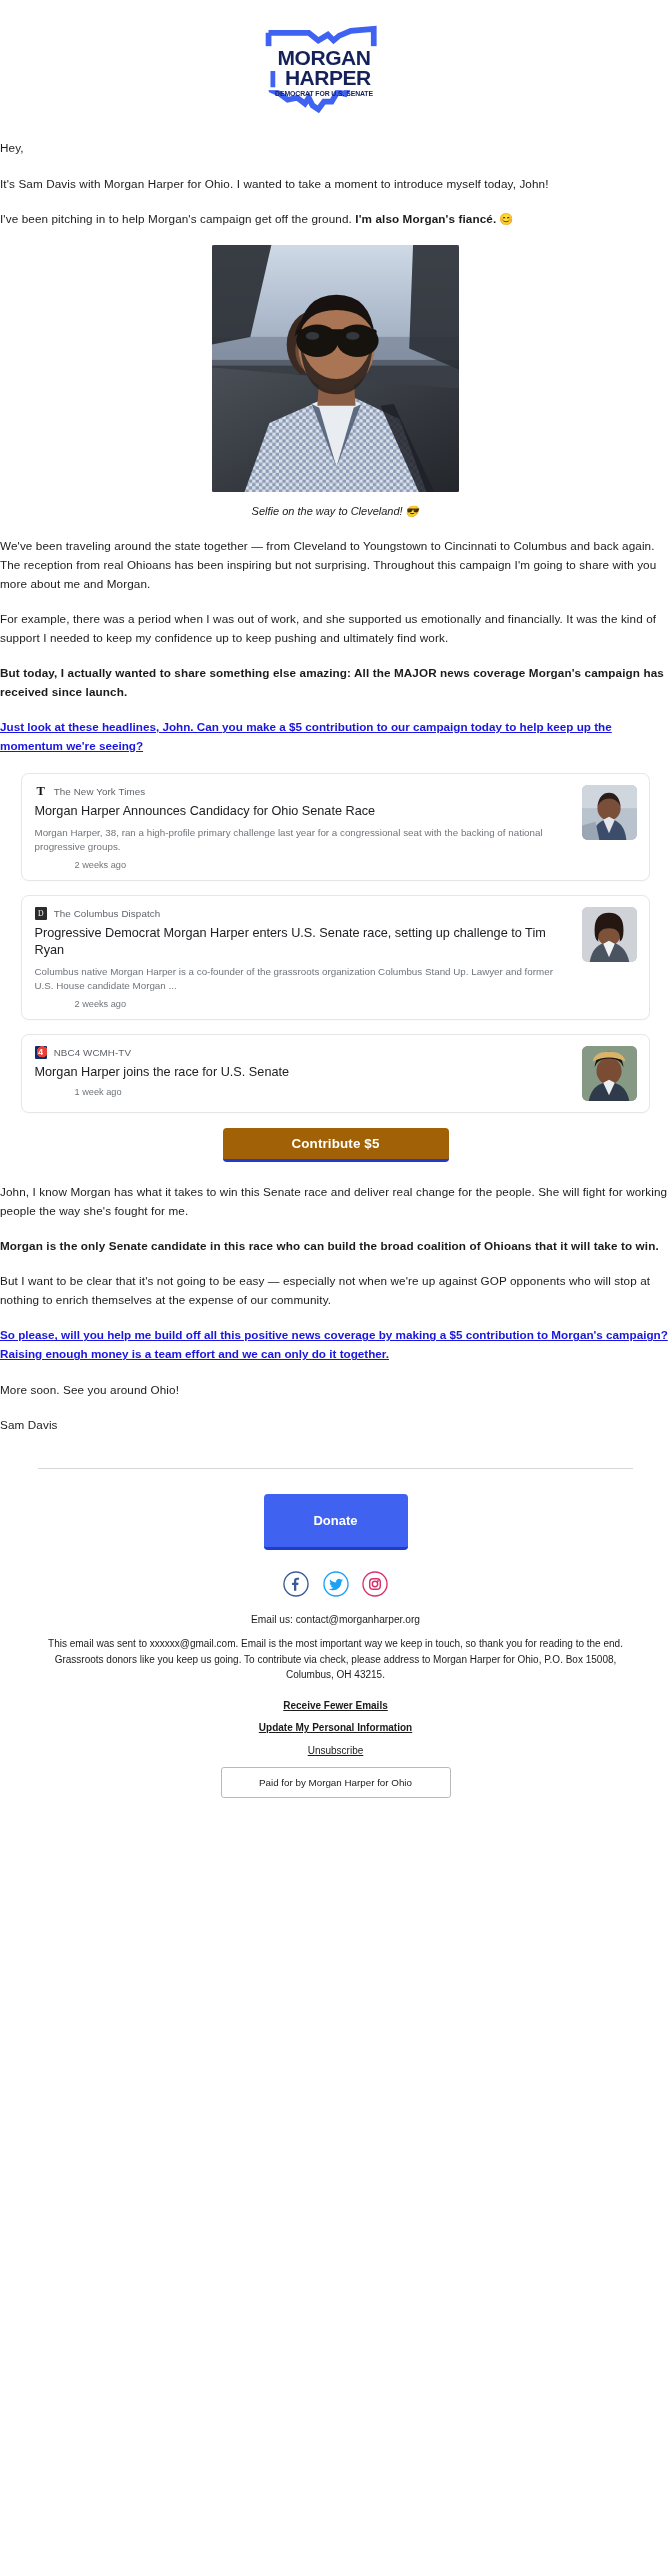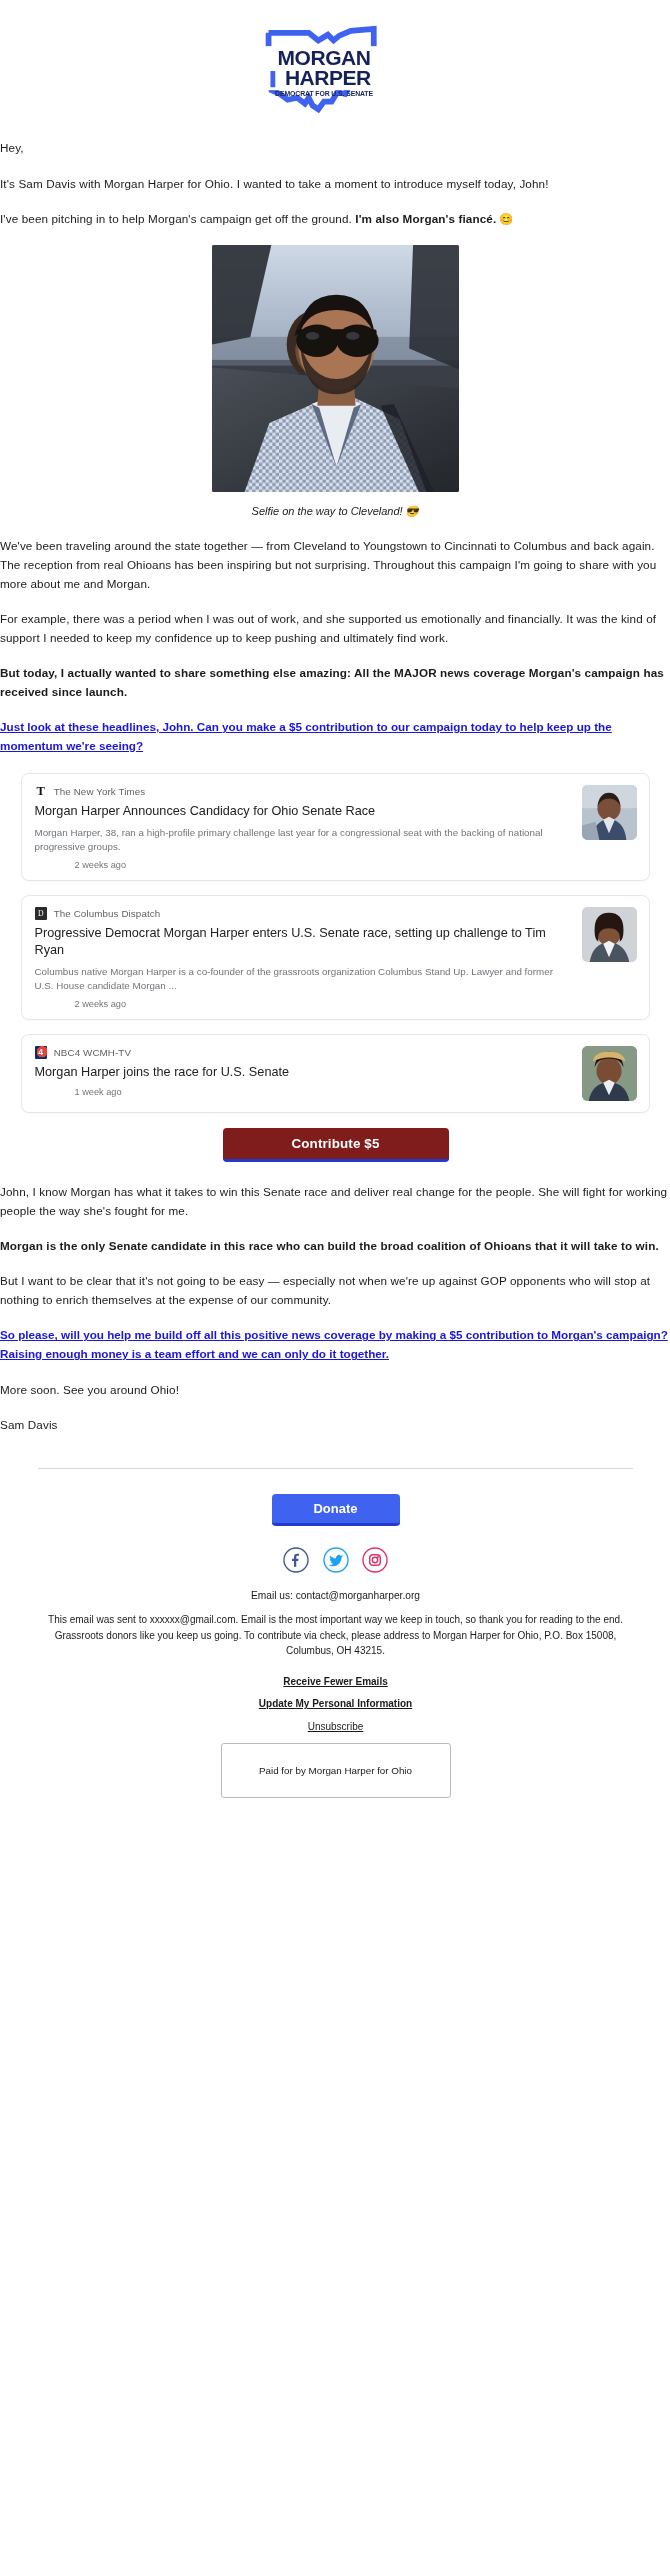--- a/index.html
+++ b/index.html
@@ -121,21 +121,21 @@
     flex: 0 0 55px;
     overflow: hidden;
     background: #c8ccd1;
   }
   .card-thumb svg { display: block; }
 
   
   .cta-wrap { text-align: center; margin: 15.3px 0 21px; }
   .cta-btn {
     display: inline-block;
-    background: #7f1d1d;
+    background: #a16207;
     color: #ffffff;
     font-size: 13.4px;
     font-weight: bold;
     padding: 8px 0;
     width: 226px;
     border-radius: 3.8px;
     border: none;
     border-bottom: 3.8px solid #1f3ccc;
     text-decoration: none;
     font-family: "Liberation Sans", sans-serif;
@@ -149,22 +149,22 @@
     border-top: 1px solid #d8d8d8;
     margin: 33px 38px 25px;
   }
   .donate-wrap { text-align: center; margin: 5.7px 0 21px; }
   .donate-btn {
     display: inline-block;
     background: #3f62f0;
     color: #fff;
     font-size: 13px;
     font-weight: bold;
-    padding: 7px 0;
-    width: 128px;
+    padding: 19px 0;
+    width: 144px;
     border-radius: 3.8px;
     border: none;
     border-bottom: 3.8px solid #1f3ccc;
     text-decoration: none;
     font-family: "Liberation Sans", sans-serif;
     cursor: pointer;
   }
   .socials { text-align: center; margin: 7.7px 0 17px; font-size: 0; }
   .soc {
     display: inline-block;
@@ -197,21 +197,21 @@
   }
   .foot-link.plain { font-weight: normal; }
   .paid-box {
     width: 230px;
     margin: 7.7px auto 29px;
     border: 1px solid #b9b9b9;
     border-radius: 2.9px;
     text-align: center;
     font-size: 9.8px;
     color: #1b1b1b;
-    padding: 21px 0;
+    padding: 9px 0;
   }
 </style>
 </head>
 <body>
 
 <div class="email-wrap">
 
   <div class="logo-block">
     <svg class="logo-svg" width="153" height="101" viewBox="0 0 160 105">
 

